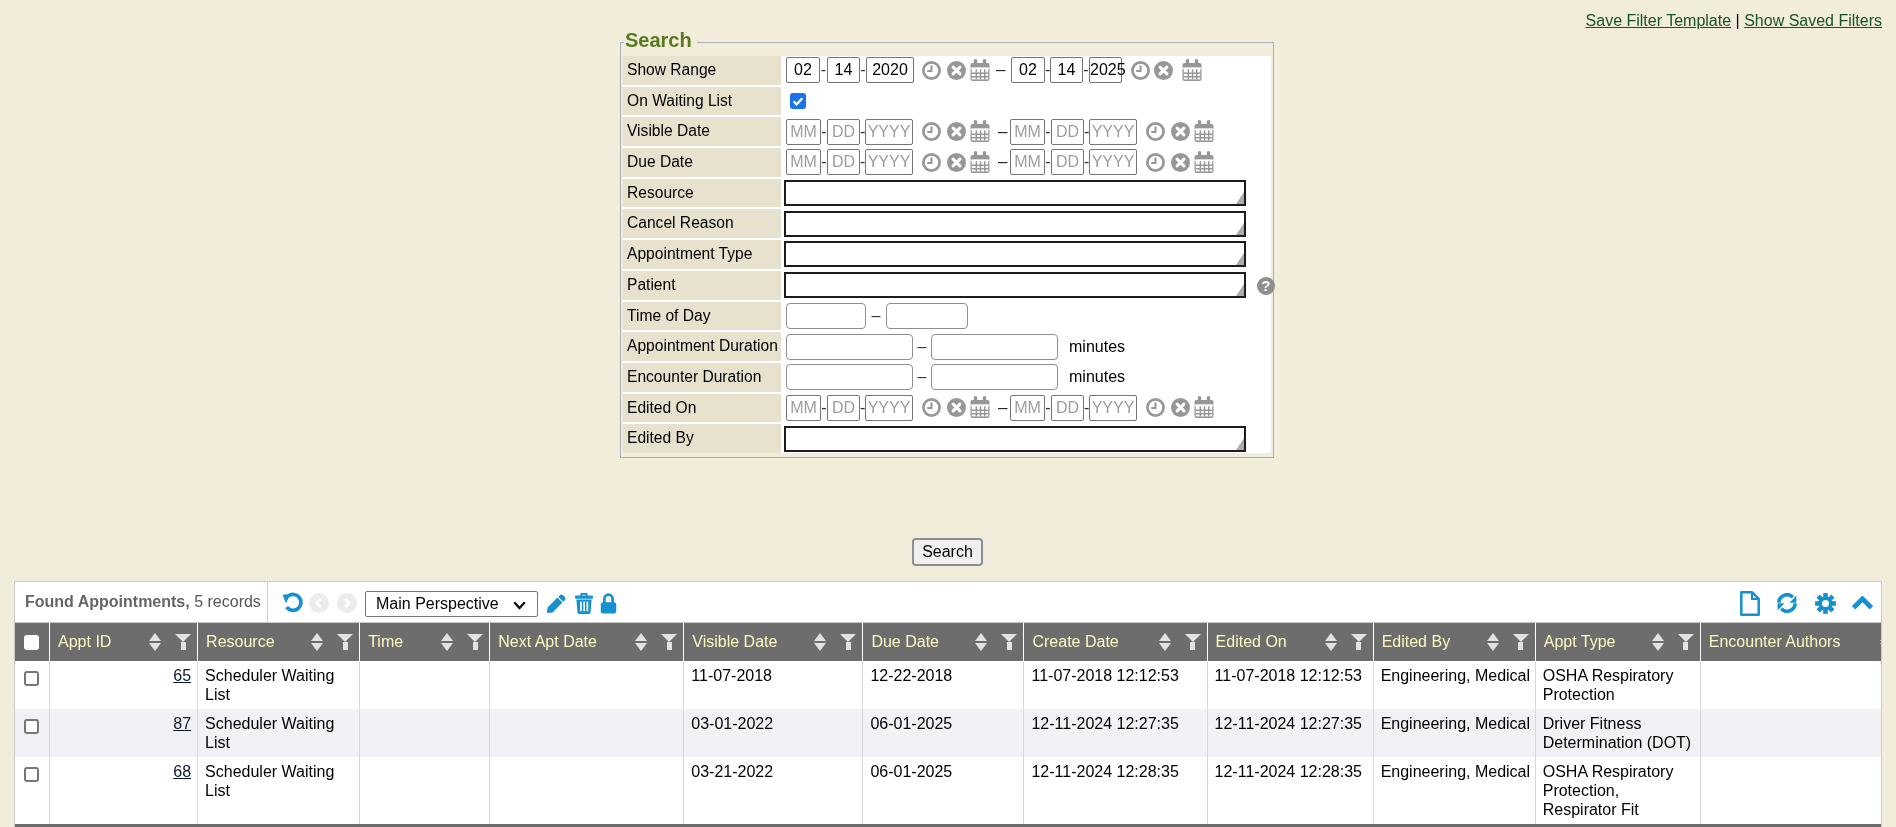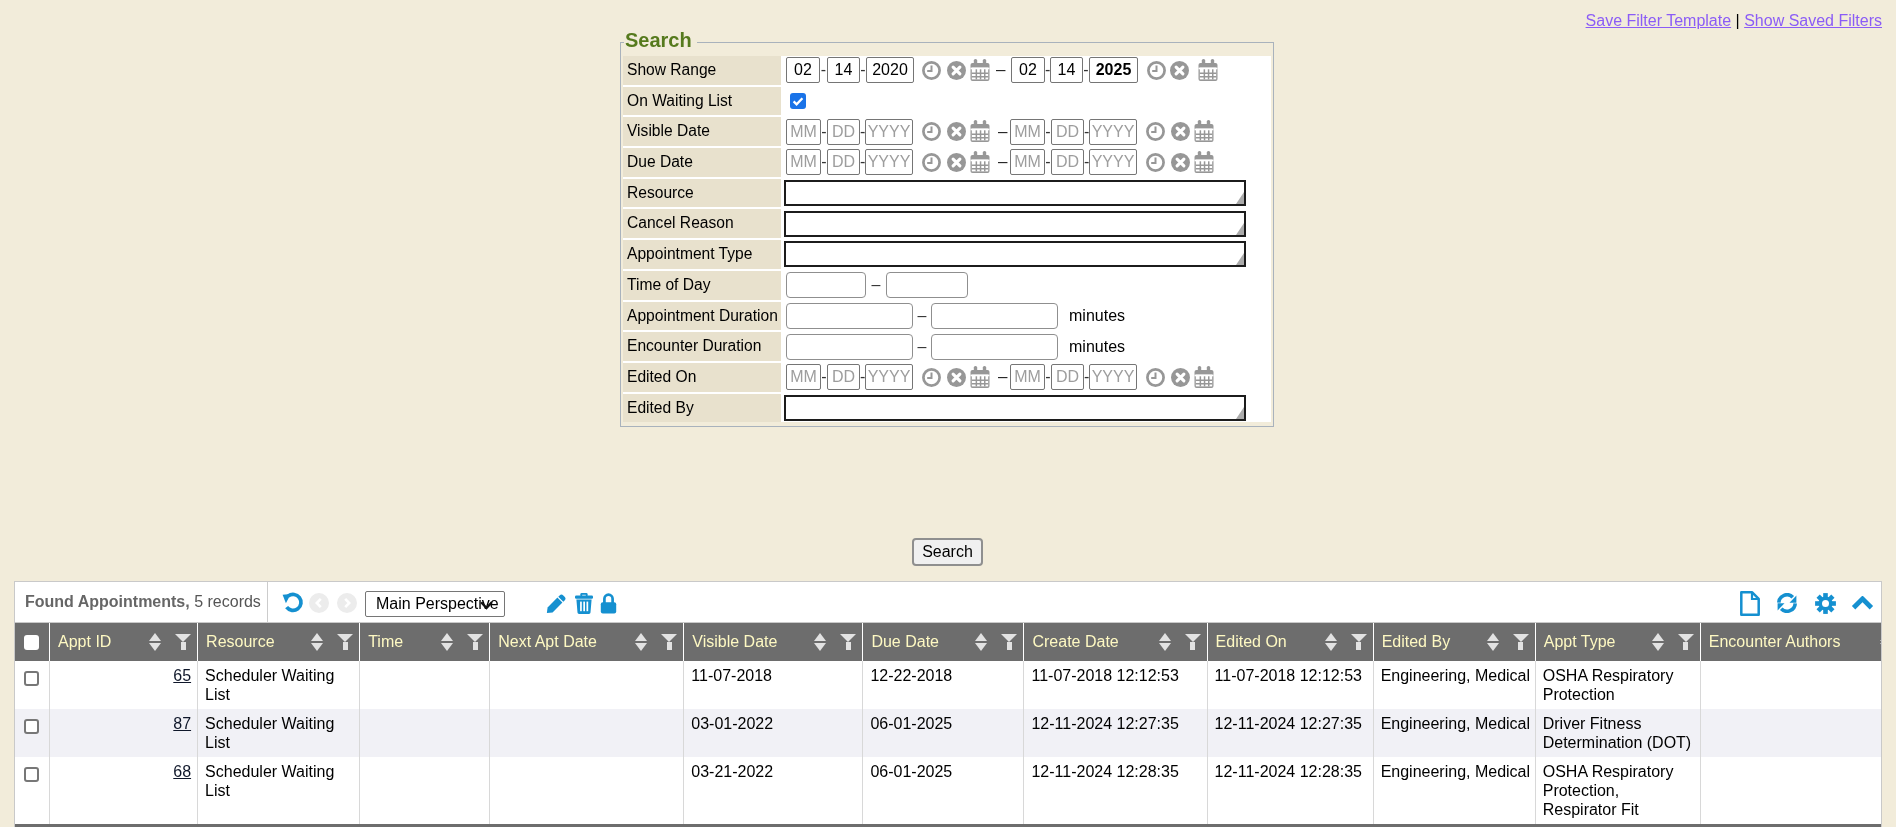--- a/index.html
+++ b/index.html
@@ -1,20 +1,20 @@
 <!DOCTYPE html>
 <html><head>
 <meta charset="utf-8">
 <style>
 * { margin:0; padding:0; box-sizing:border-box; }
 html,body { width:1896px; height:827px; background:#f2ecda; font-family:"Liberation Sans",sans-serif; font-size:16px; color:#000; overflow:hidden; position:relative; }
 
 
 .toplinks { position:absolute; top:12px; right:14px; font-size:16px; }
-.toplinks a { color:#8b5cf6; text-decoration:underline;text-align:right; }
+.toplinks a { color:#14532d; text-decoration:underline;text-align:right; }
 
 
 .fs { position:absolute; left:620px; top:42px; width:654px; border:1px solid #a9b2bc; padding:13px 2px 2px 2px; background:#f2ecda; }
 .fs .legend { position:absolute; top:-14px; left:3px; background:#f2ecda; padding:0 5px 0 1px; color:#567a1d; font-weight:bold; font-size:20px; line-height:23px; }
 .rowswrap { background:#fff; }
 .frow { display:flex; margin-bottom:2px; }
 .flabel { width:158px; min-width:158px; background:#e8e1cd; padding:5px 0 0 4px; height:28.7px; font-size:15.6px; white-space:nowrap; overflow:visible; }
 .fval { flex:1; background:#fff; height:28.7px; display:flex; align-items:center; position:relative; }
 
 
@@ -88,21 +88,21 @@
               <rect x="9.8" y="10.3" width="1.5" height="10.1" fill="#979797"></rect>
               <rect x="14" y="10.3" width="1.5" height="10.1" fill="#979797"></rect>
               <rect x="1.8" y="13.5" width="16.4" height="1.5" fill="#979797"></rect>
               <rect x="1.8" y="17" width="16.4" height="1.5" fill="#979797"></rect>
             </svg>
       <span class="bigdash" style="margin-left:6px;width:10px;">–</span>
       <span class="dbox" style="margin-left:5px;width:34px;">02</span>
             <span class="hy" style="width:5px;">-</span>
             <span class="dbox" style="width:33px;">14</span>
             <span class="hy" style="width:6px;">-</span>
-            <span class="dbox" style="width:49px;font-weight:bold;">2025</span>
+            <span class="dbox" style="width:33px;">2025</span>
       <svg class="icl" style="margin-left:9px;" width="19" height="19" viewBox="0 0 19 19">
               <circle cx="9.5" cy="9.5" r="8.1" fill="none" stroke="#979797" stroke-width="2.7"></circle>
               <path d="M9.5 4.6 V9.9 H5.2" fill="none" stroke="#979797" stroke-width="2"></path>
             </svg>
       <svg class="icx" style="margin-left:4px;" width="19" height="19" viewBox="0 0 19 19">
               <circle cx="9.5" cy="9.5" r="9.5" fill="#979797"></circle>
               <path d="M6.1 6.1 L12.9 12.9 M12.9 6.1 L6.1 12.9" stroke="#fff" stroke-width="3.1" stroke-linecap="round"></path>
             </svg>
       <svg class="icc" style="margin-left:9px;" width="20" height="23" viewBox="0 0 20 23">
               <rect x="0.5" y="4" width="19" height="18" rx="2" fill="#979797"></rect>
@@ -260,20 +260,32 @@
           </span>
         </div>
       </div>
   <div class="frow">
         <div class="flabel">Appointment Type</div>
         <div class="fval">
           <span class="winput">
             <span class="rsz"></span>
           </span>
         </div>
+      </div>
+  <div class="frow">
+        <div class="flabel">Patient</div>
+        <div class="fval">
+          <span class="winput">
+            <span class="rsz"></span>
+          </span>
+    <svg style="position:absolute;left:476px;top:6px;" width="18" height="18" viewBox="0 0 18 18">
+            <circle cx="9" cy="9" r="9" fill="#8f8f8f"></circle>
+            <text x="9" y="13.5" text-anchor="middle" font-family="Liberation Sans" font-size="14.5" font-weight="bold" fill="#fff">?</text>
+          </svg>
+  </div>
       </div>
   <div class="frow">
         <div class="flabel">Time of Day</div>
         <div class="fval">
     <span class="sinput" style="margin-left:5px;width:80px;"></span>
           <span class="hy" style="width:20px;">–</span>
           <span class="sinput" style="width:82px;"></span>
   </div>
       </div>
   <div class="frow">
@@ -374,21 +386,21 @@
         <path d="M0.6 2.7 L8.8 2.0 L3.9 11.3 Z" fill="#1590d0"></path>
       </svg>
     <svg style="position:absolute;left:294px;top:11px;" width="20" height="20" viewBox="0 0 20 20">
         <circle cx="10" cy="10" r="10" fill="#ececec"></circle>
         <path d="M11.8 5.8 L7.8 10 L11.8 14.2" stroke="#fff" stroke-width="2.6" fill="none"></path>
       </svg>
     <svg style="position:absolute;left:322px;top:11px;" width="20" height="20" viewBox="0 0 20 20">
         <circle cx="10" cy="10" r="10" fill="#ececec"></circle>
         <path d="M8.2 5.8 L12.2 10 L8.2 14.2" stroke="#fff" stroke-width="2.6" fill="none"></path>
       </svg>
-    <div style="position:absolute;left:350px;top:9px;width:140px;height:26px;border:1px solid #767676;border-radius:2px;background:#fff;font-size:16px;line-height:24px;padding-left:10px;">Main Perspective
+    <div style="position:absolute;left:350px;top:9px;width:173px;height:26px;border:1px solid #767676;border-radius:2px;background:#fff;font-size:16px;line-height:24px;padding-left:10px;">Main Perspective
       <svg style="position:absolute;right:11px;top:9px;" width="13" height="9" viewBox="0 0 13 9">
           <path d="M1.2 1.2 L6.5 7 L11.8 1.2" stroke="#111" stroke-width="2.4" fill="none"></path>
         </svg>
     </div>
     <svg style="position:absolute;left:531px;top:12px;" width="20" height="20" viewBox="0 0 20 20">
         <path d="M13.6 1.4 a2.6 2.6 0 0 1 3.7 0 l1.3 1.3 a2.6 2.6 0 0 1 0 3.7 l-1.3 1.3 -5-5 Z" fill="#1590d0"></path>
         <path d="M11.4 3.6 L16.4 8.6 L6.6 18.4 L0.9 19.1 L1.6 13.4 Z" fill="#1590d0"></path>
       </svg>
     <svg style="position:absolute;left:560px;top:11px;" width="18" height="21" viewBox="0 0 18 21">
         <rect x="5.4" y="0" width="7.2" height="3.8" rx="1.2" fill="#1590d0"></rect>

